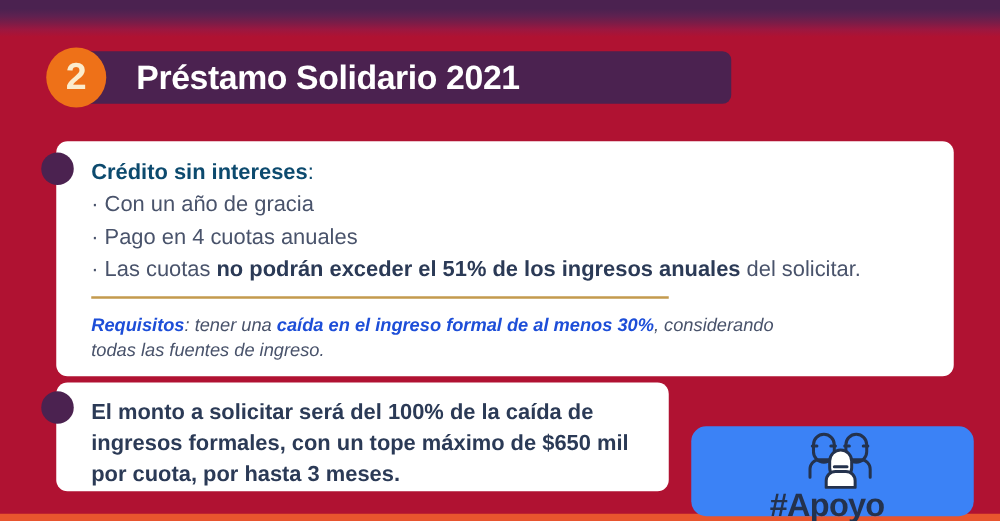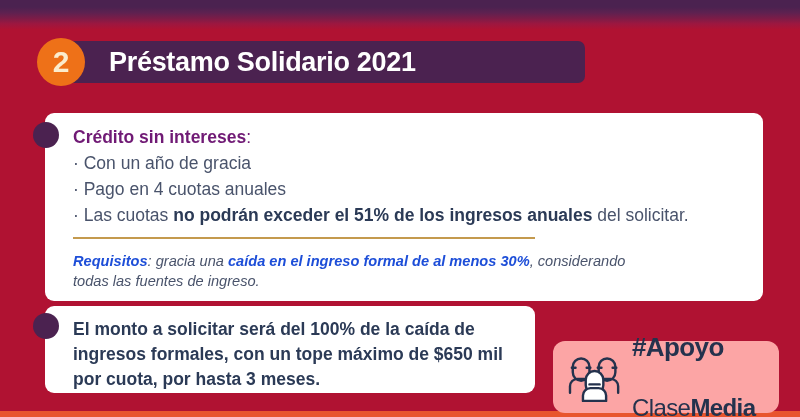--- a/index.html
+++ b/index.html
@@ -65,21 +65,21 @@
   }
   .card.c1{ left:45px; top:113px; width:718px; height:188px; }
   .card.c2{ left:45px; top:306px; width:490px; height:87px; }
 
   
   .c1-body{
     position:absolute; left:28px; top:12px; right:14px;
     color:#2b3a56;
   }
   .lead{
-    font-size:17.5px; font-weight:bold; color:#701a75;
+    font-size:17.5px; font-weight:bold; color:#0c4a6e;
     line-height:1.45;
   }
   .lead .norm{ font-weight:normal; }
   .bullets{ list-style:none; margin-top:1px; }
   .bullets li{
     font-size:17.5px; color:#49536b; line-height:1.47;
     font-weight:normal;
   }
   .bullets li b{ color:#2b3a56; font-weight:bold; }
   .bullets li .bchar{ color:#49536b; }
@@ -99,23 +99,24 @@
   .c2-body{
     position:absolute; left:28px; top:11px; right:10px;
     font-size:17.5px; font-weight:bold; color:#2b3a56;
     line-height:1.42;
   }
 
   
   .logo-card{
     position:absolute; left:553px; top:341px;
     width:226px; height:72px;
-    background:#fca5a5; border-radius:12px;
+    background:#3b82f6; border-radius:12px;
     display:flex; align-items:center; z-index:5;
     padding-left:14px;
+    flex-direction:column;
   }
   .logo-icon{ width:56px; height:50px; flex:0 0 auto; }
   .logo-text{ margin-left:9px; line-height:1.02; }
   .logo-l1{
     font-size:26px; font-weight:bold; color:#24324d; letter-spacing:-0.6px;
   }
   .logo-l2{
     font-size:24px; font-weight:bold; color:#24324d; letter-spacing:-0.6px;margin-top:36px;
   }
   .logo-l2 .light{ font-weight:normal; }
@@ -149,21 +150,21 @@
       </li>
       <li>
         <span class="bchar">·</span><span> Las cuotas </span><b>no podrán exceder el 51% de los ingresos anuales</b><span> del solicitar.</span>
       </li>
     </ul>
   </div>
 
   <div class="divider"></div>
 
   <div class="req">
-    <b>Requisitos</b><span>: gracia una </span><b>caída en el ingreso formal de al menos 30%</b><span>, considerando todas las fuentes de ingreso.</span>
+    <b>Requisitos</b><span>: tener una </span><b>caída en el ingreso formal de al menos 30%</b><span>, considerando todas las fuentes de ingreso.</span>
   </div>
 </div>
 
 <div class="card c2">
   <div class="c2-body">El monto a solicitar será del 100% de la caída de ingresos formales, con un tope máximo de $650 mil por cuota, por hasta 3 meses.</div>
 </div>
 
 <div class="logo-card">
   <span class="logo-icon">
     <svg viewBox="0 0 60 54" width="56" height="50" fill="none" stroke="#24324d" stroke-width="2.6" stroke-linejoin="round" stroke-linecap="round">

